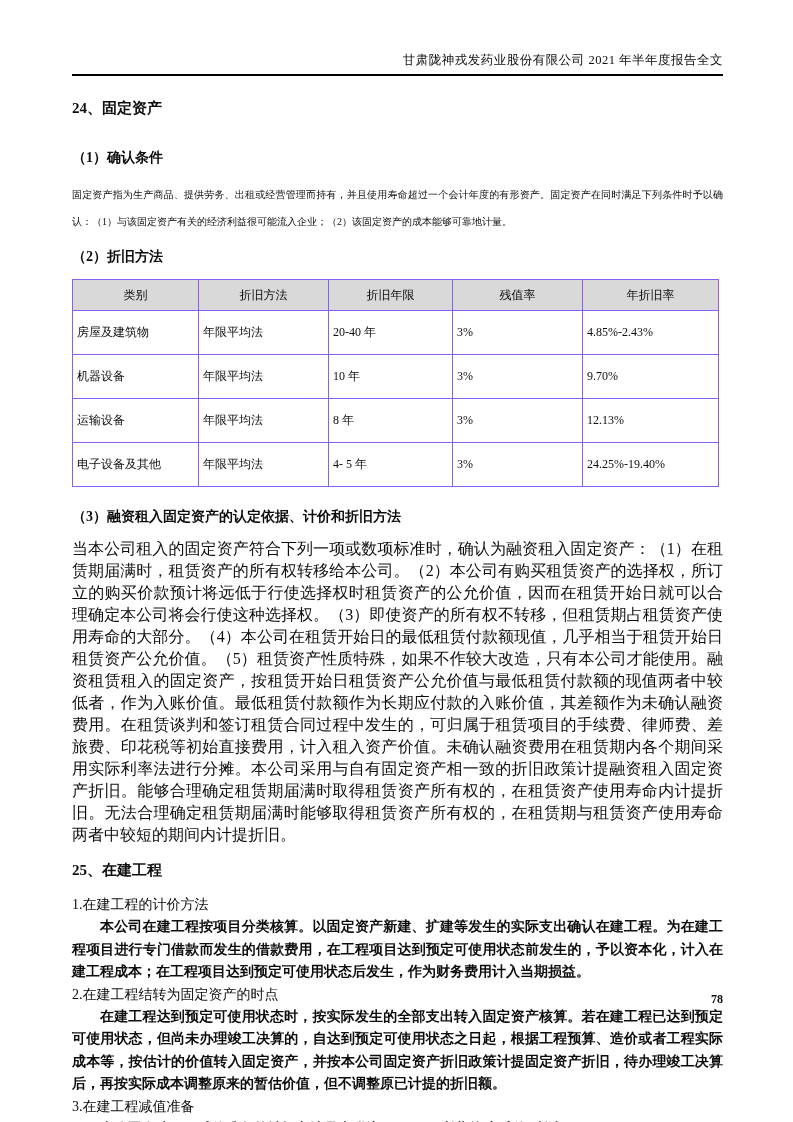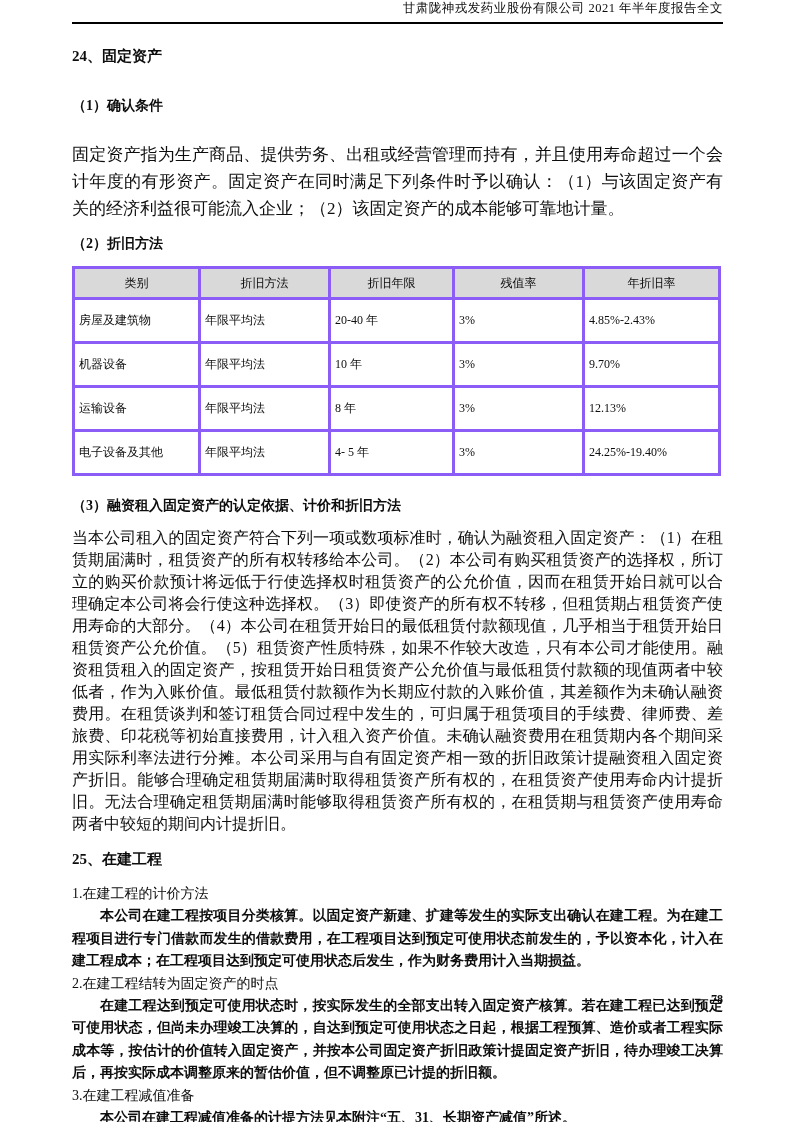--- a/index.html
+++ b/index.html
@@ -14,20 +14,21 @@
     font-family: "Liberation Serif", "DejaVu Serif", serif;
     overflow: hidden;
   }
   .content {
     position: absolute;
     left: 72px;
     top: 0;
     width: 651px;
   }
   .doc-header {
+    padding-top: 52px;
     text-align: right;
     font-size: 12.5px;
     line-height: 17px;
     letter-spacing: 0.5px;
   }
   .header-rule {
     margin-top: 5px;
     border-bottom: 2px solid #000;
     height: 0;
   }
@@ -39,22 +40,22 @@
   }
   .h-sub {
     font-size: 14px;
     font-weight: bold;
     line-height: 19px;
   }
   .h-sub.s1 { margin-top: 30px; }
   .h-sub.s2 { margin-top: 12px; }
   .h-sub.s3 { margin-top: 20px; }
   .para-wide {
-    margin-top: 26px;
-    font-size: 17px;
+    margin-top: 14px;
+    font-size: 10px;
     line-height: 27px;
     text-align: justify;
     text-justify: inter-ideograph;
     text-align-last: left;
   }
   .para-dense {
     margin-top: 12px;
     font-size: 16px;
     line-height: 22px;
     text-align: justify;
@@ -62,21 +63,21 @@
     text-align-last: left;
   }
   table.dep {
     margin-top: 13px;
     width: 646px;
     border-collapse: collapse;
     table-layout: fixed;
     font-size: 12px;
   }
   table.dep th, table.dep td {
-    border: 3px solid #8b5cf6;
+    border: 1px solid #8b5cf6;
     padding: 2px 4px;
     vertical-align: middle;
     overflow: hidden;
     white-space: nowrap;
   }
   table.dep th {
     background: var(--th-bg, #d9d9d9);
     font-weight: normal;
     text-align: center;
     height: 31px;

